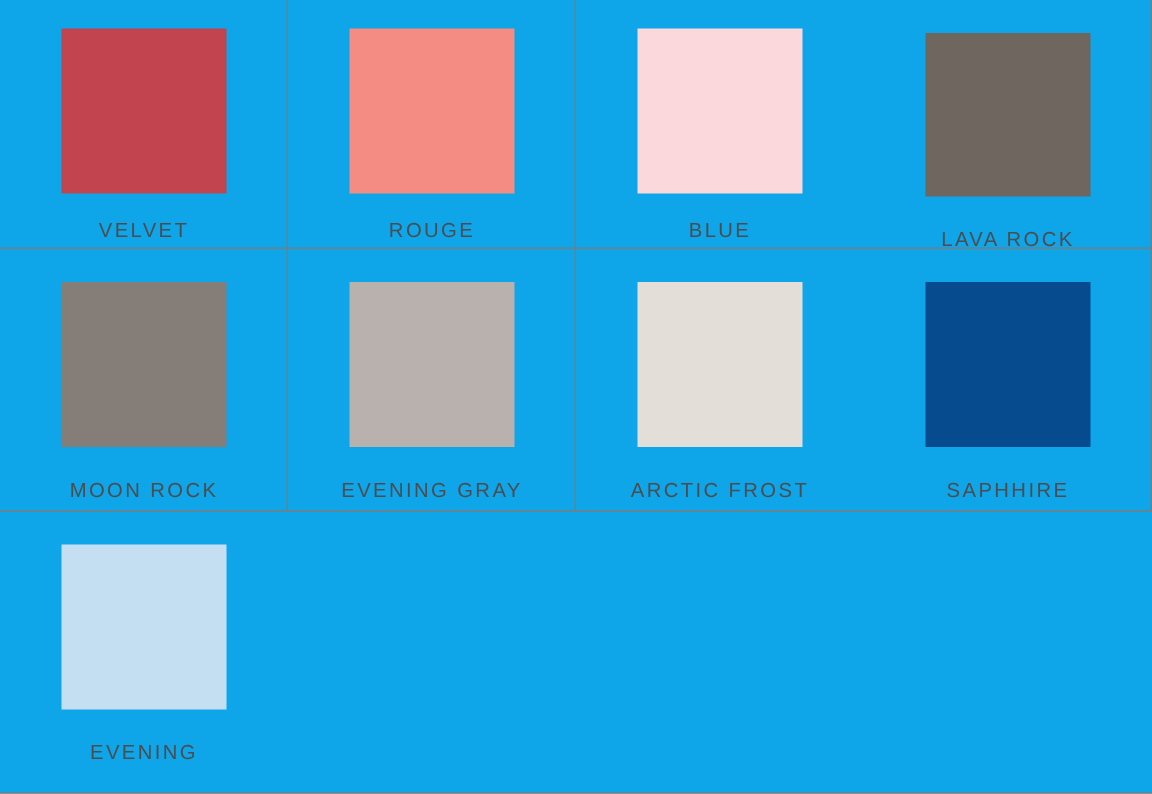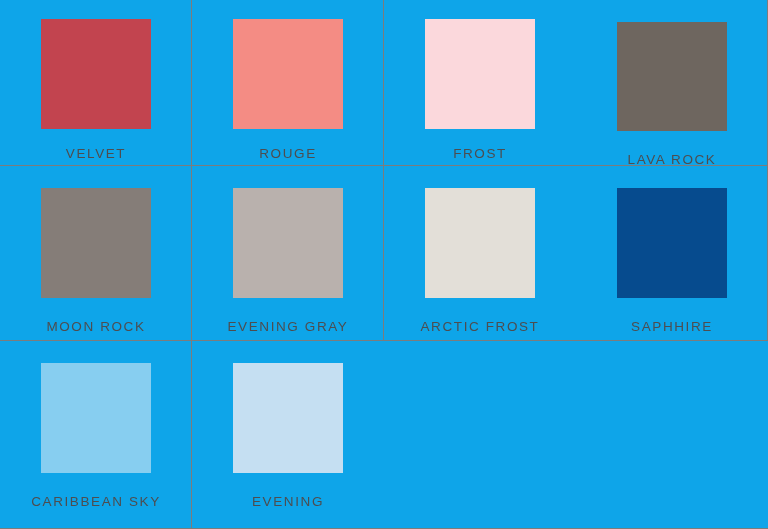--- a/index.html
+++ b/index.html
@@ -95,21 +95,21 @@
   <div class="swatch-cell row-1 has-right-rule" style="--rule-color: #7c7c7c;">
     <div class="swatch-color" style="background: rgb(194, 68, 79);"></div>
     <div class="swatch-label" style="color: rgb(77, 77, 80);">VELVET</div>
   </div>
   <div class="swatch-cell row-1 has-right-rule" style="--rule-color: #7c7c7c;">
     <div class="swatch-color" style="background: rgb(244, 140, 132);"></div>
     <div class="swatch-label" style="color: rgb(77, 77, 80);">ROUGE</div>
   </div>
   <div class="swatch-cell row-1">
     <div class="swatch-color" style="background: rgb(251, 216, 220);"></div>
-    <div class="swatch-label" style="color: rgb(77, 77, 80);">FROST</div>
+    <div class="swatch-label" style="color: rgb(77, 77, 80);">BLUE</div>
   </div>
 
   <div class="swatch-cell row-2 has-right-rule" style="--rule-color: #7c7c7c;">
     <div class="swatch-color" style="background: rgb(110, 102, 95);"></div>
     <div class="swatch-label" style="color: rgb(77, 77, 80);">LAVA ROCK</div>
   </div>
   <div class="swatch-cell row-2 has-right-rule" style="--rule-color: #7c7c7c;">
     <div class="swatch-color" style="background: rgb(133, 125, 120);"></div>
     <div class="swatch-label" style="color: rgb(77, 77, 80);">MOON ROCK</div>
   </div>
@@ -119,22 +119,18 @@
   </div>
   <div class="swatch-cell row-2">
     <div class="swatch-color" style="background: rgb(227, 223, 216);"></div>
     <div class="swatch-label" style="color: rgb(77, 77, 80);">ARCTIC FROST</div>
   </div>
 
   <div class="swatch-cell row-3 has-right-rule" style="--rule-color: #7c7c7c;">
     <div class="swatch-color" style="background: rgb(6, 75, 142);"></div>
     <div class="swatch-label" style="color: rgb(77, 77, 80);">SAPHHIRE</div>
   </div>
-  <div class="swatch-cell row-3 has-right-rule" style="--rule-color: #7c7c7c;">
-    <div class="swatch-color" style="background: rgb(135, 206, 240);"></div>
-    <div class="swatch-label" style="color: rgb(77, 77, 80);">CARIBBEAN SKY</div>
-  </div>
   <div class="swatch-cell row-3">
     <div class="swatch-color" style="background: rgb(197, 223, 242);"></div>
     <div class="swatch-label" style="color: rgb(77, 77, 80);">EVENING</div>
   </div>
 
 </div>
 
 </body></html>

